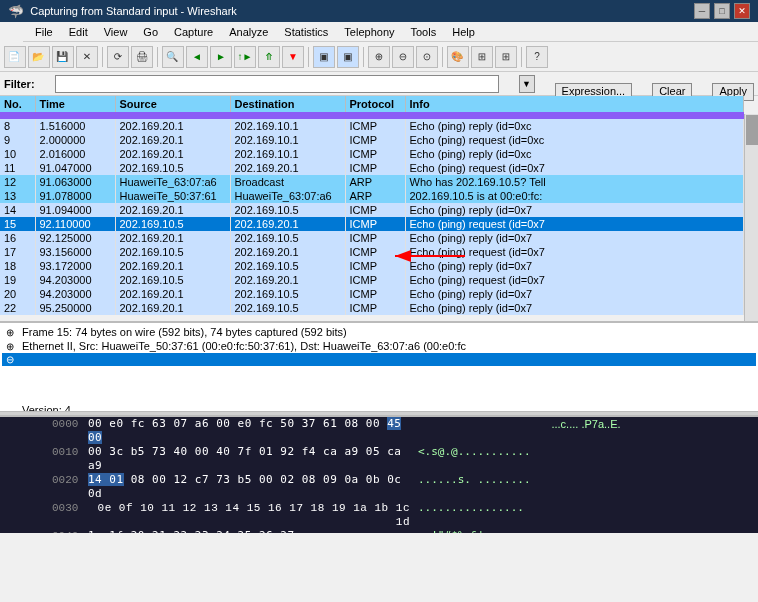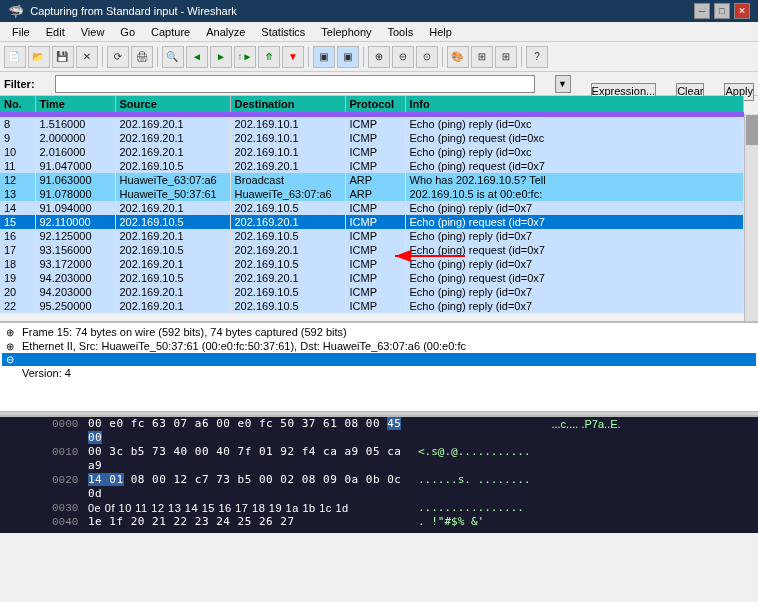--- a/index.html
+++ b/index.html
@@ -40,20 +40,21 @@
       color: #333;
     }
     
     .menu-bar {
       background: #f0f0f0;
       height: 20px;
       display: flex;
       align-items: center;
       padding: 0 4px;
       border-bottom: 1px solid #ccc;
+      margin-left: 23px;
     }
     .menu-item {
       padding: 2px 8px;
       font-size: 11px;
       cursor: pointer;
       color: #000;
     }
     
     .toolbar {
       background: #f0f0f0;
@@ -100,36 +101,36 @@
     }
     .filter-dropdown {
       width: 16px; height: 18px;
       background: #e0e0e0;
       border: 1px solid #888;
       display: flex; align-items: center; justify-content: center;
       cursor: pointer;
       font-size: 9px;
     }
     .filter-btn {
-      padding: 1px 0;
+      padding: 1px 6px;
       background: #e8e8e8;
       border: 1px solid #888;
       cursor: pointer;
       font-size: 11px;
       height: 18px;
       margin-top: 17px;
     }
     .packet-table {
       width: 100%;
       border-collapse: collapse;
       font-size: 11px;
     }
     .packet-table thead tr {
-      background: #14b8a6;
-      border-bottom: 5px solid #8b5cf6;
+      background: #7dd3fc;
+      border-bottom: 7px solid #8b5cf6;
     }
     .packet-table th {
       text-align: left;
       padding: 2px 4px;
       font-weight: bold;
       border-right: 1px solid #bbb;
       font-size: 11px;
       white-space: nowrap;
     }
     .packet-table td {
@@ -432,21 +433,21 @@
       <span class="detail-expander">⊕</span>
       <span>Frame 15: 74 bytes on wire (592 bits), 74 bytes captured (592 bits)</span>
     </div>
     <div class="detail-row">
       <span class="detail-expander">⊕</span>
       <span>Ethernet II, Src: HuaweiTe_50:37:61 (00:e0:fc:50:37:61), Dst: HuaweiTe_63:07:a6 (00:e0:fc</span>
     </div>
     <div class="detail-row selected">
       <span class="detail-expander">⊖</span>
     </div>
-    <div class="detail-row" style="padding-left:20px;">
+    <div class="detail-row" style="padding-left:20px;margin-top:37px;">
       <span>Version: 4</span>
     </div>
   </div>
   <div class="resize-h"></div>
 
   <div class="hex-view">
     <table class="hex-table">
       <tbody id="hex-tbody">
       <tr>
     <td style="color:#888;width:36px;">0000</td>
@@ -458,21 +459,21 @@
     <td style="color:white;font-family:monospace;letter-spacing:0.5px;width:330px;">00 3c b5 73 40 00 40 7f  01 92 f4 ca a9 05 ca a9</td>
     <td style="color:#aaffaa;font-family:monospace;">&lt;.s@.@...........</td>
   </tr>
           <tr>
     <td style="color:#888;width:36px;">0020</td>
     <td style="color:white;font-family:monospace;letter-spacing:0.5px;width:330px;"><span style="background:#3060a0;">14 01</span> 08 00 12 c7 73 b5  00 02 08 09 0a 0b 0c 0d</td>
     <td style="color:#aaffaa;font-family:monospace;">......s. ........</td>
   </tr>
           <tr>
     <td style="color:#888;width:36px;">0030</td>
-    <td style="color:white;font-family:Liberation Sans, sans-serif;letter-spacing:0.5px;width:330px;">0e 0f 10 11 12 13 14 15  16 17 18 19 1a 1b 1c 1d</td>
+    <td style="color:white;font-family:Liberation Mono, monospace;letter-spacing:0.5px;width:330px;text-align:right;">0e 0f 10 11 12 13 14 15  16 17 18 19 1a 1b 1c 1d</td>
     <td style="color:#aaffaa;font-family:monospace;">................</td>
   </tr>
           <tr>
     <td style="color:#888;width:36px;">0040</td>
     <td style="color:white;font-family:monospace;letter-spacing:0.5px;width:330px;">1e 1f 20 21 22 23 24 25  26 27</td>
     <td style="color:#aaffaa;font-family:monospace;">.&nbsp;!"#$% &amp;'</td>
   </tr>
         </tbody>
     </table>
   </div>

